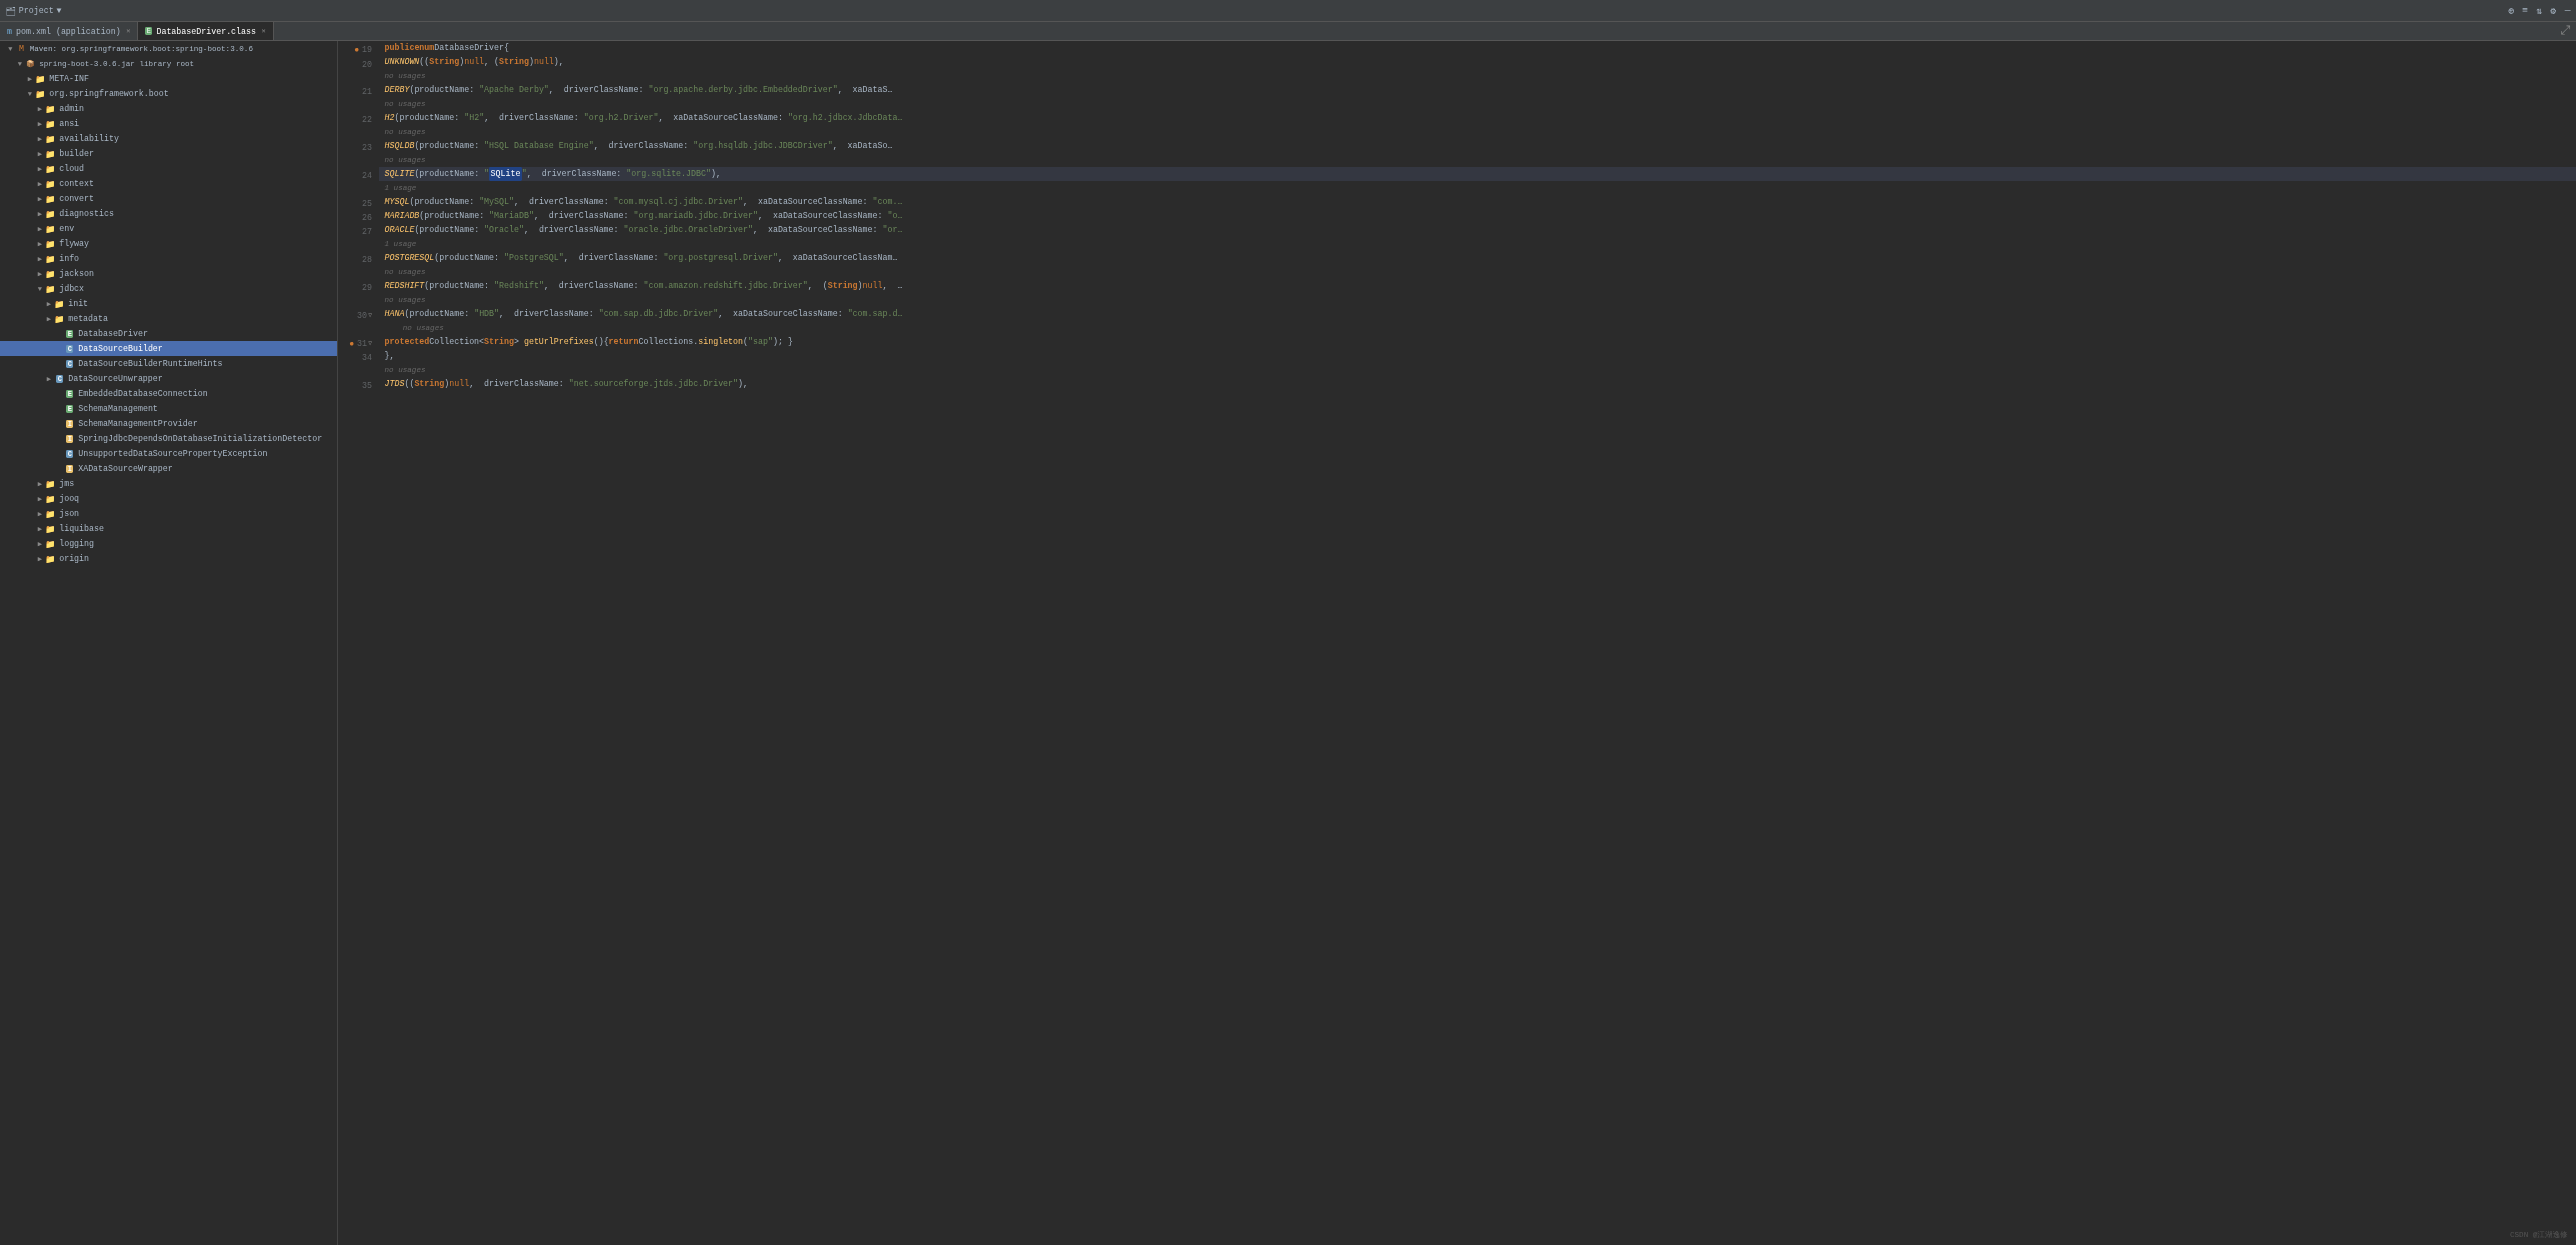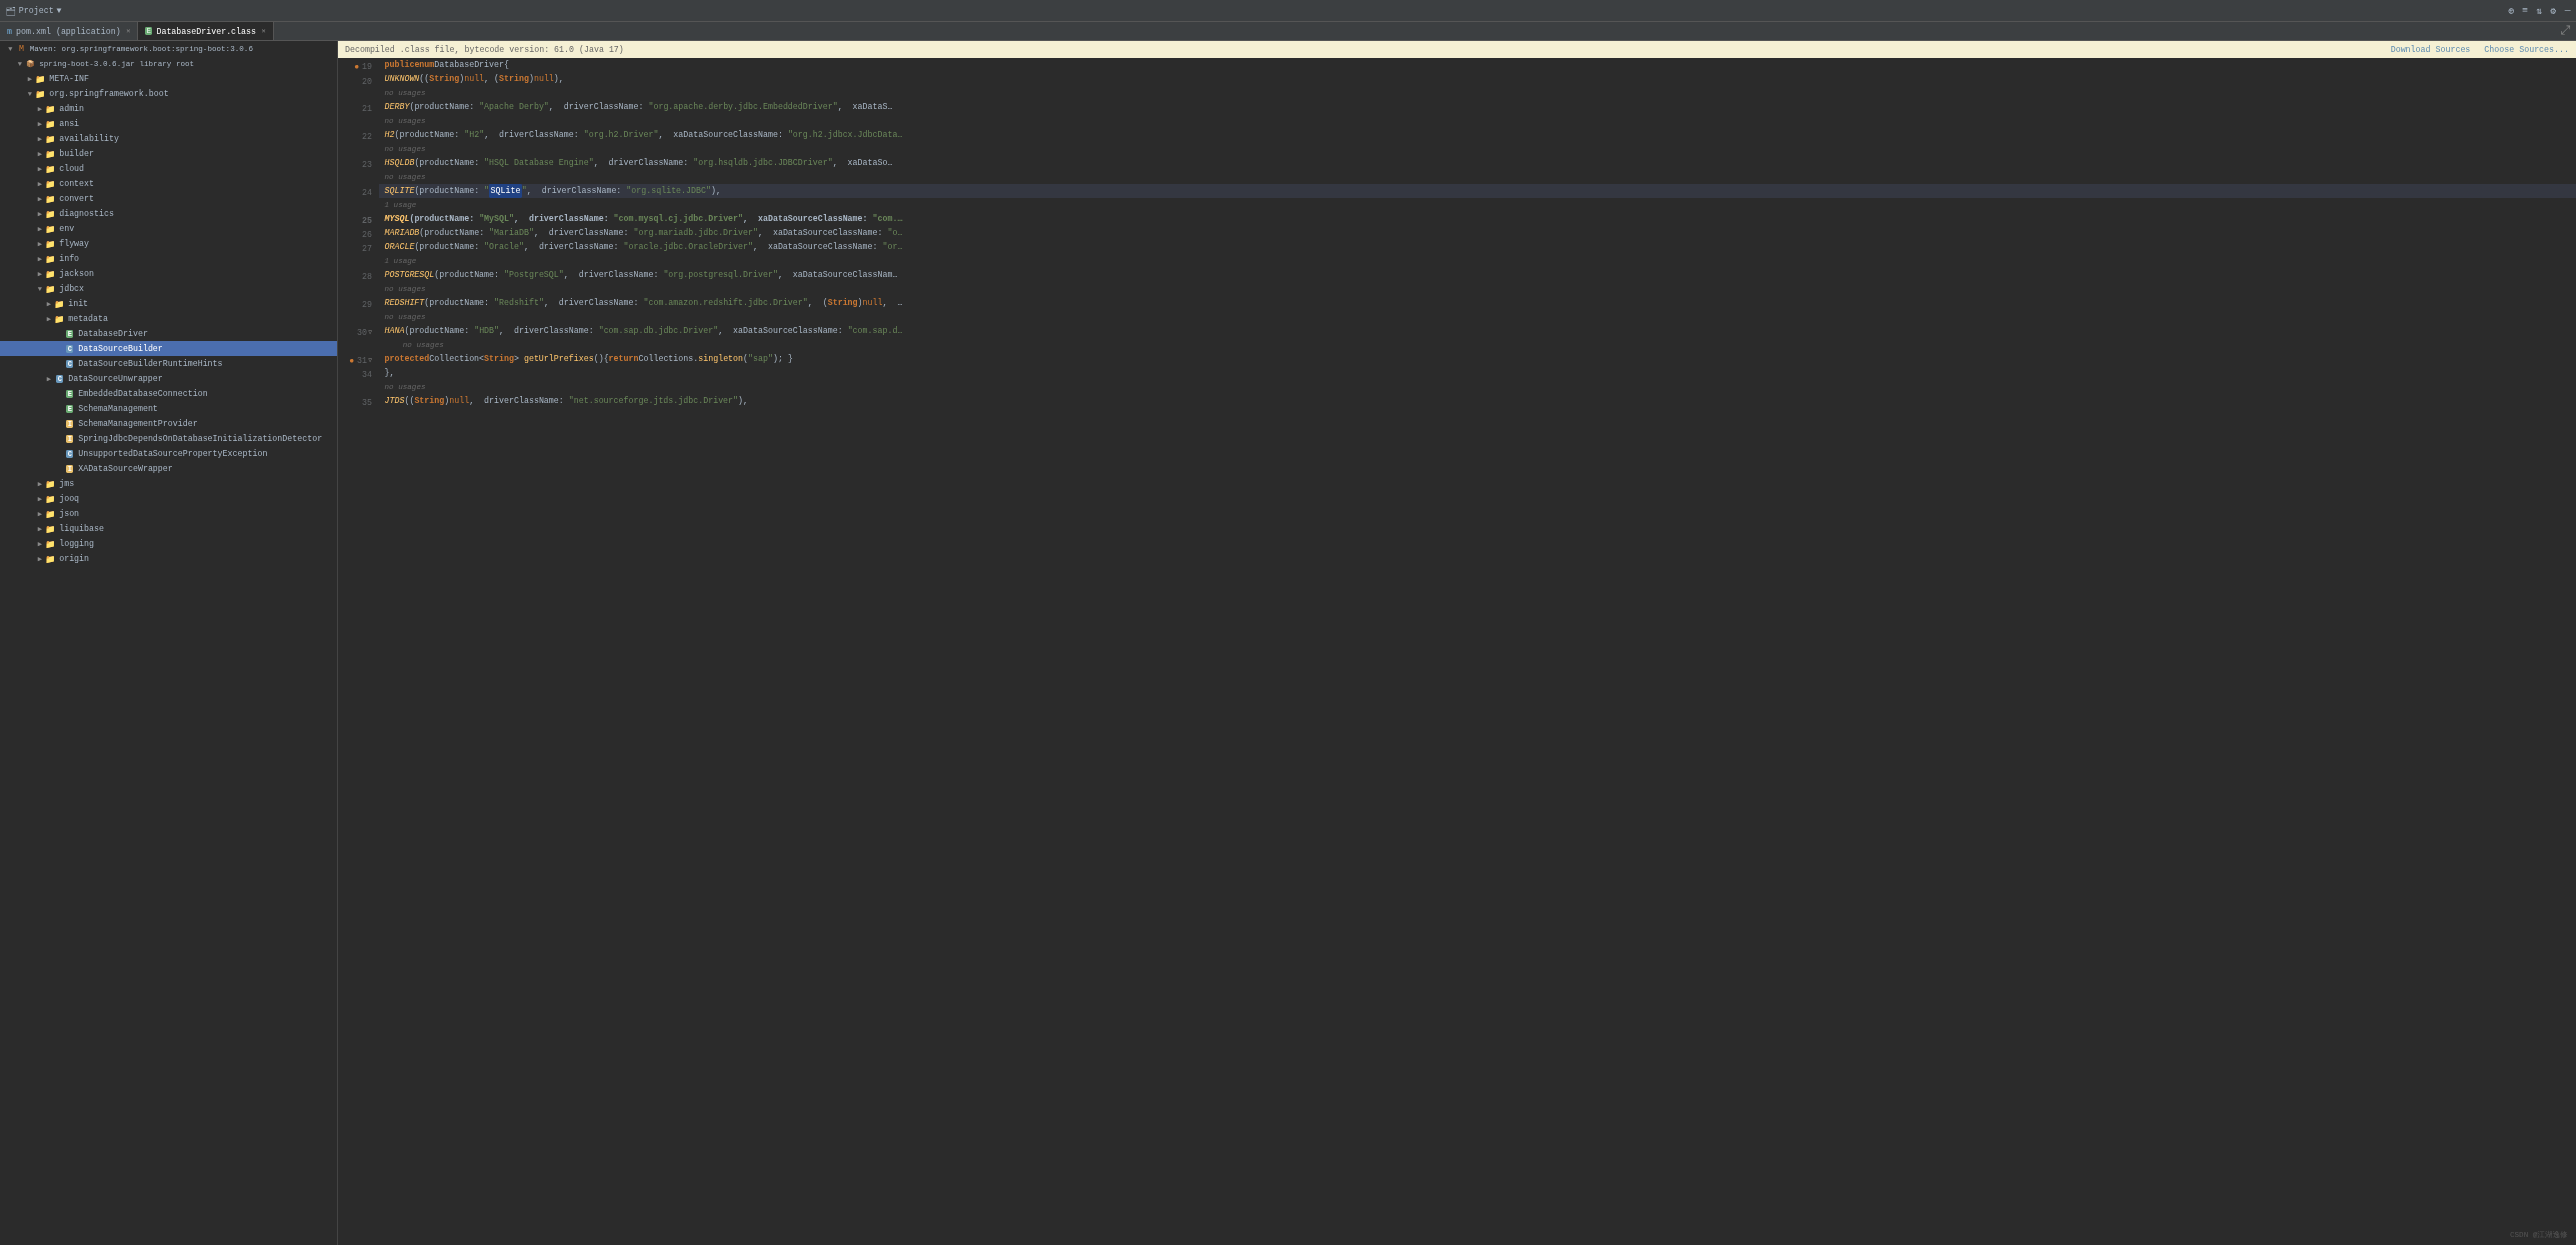--- a/index.html
+++ b/index.html
@@ -485,27 +485,20 @@
     <div class="tree-item">
       <span class="tree-indent" style="width:35px"></span>
       <span class="tree-arrow">▶</span>
       <span class="tree-icon icon-folder">📁</span>
       <span>origin</span>
     </div>
   </div>
 
   <div class="editor-area">
 
-    <div class="info-bar">
-      <span>Decompiled .class file, bytecode version: 61.0 (Java 17)</span>
-      <div class="info-bar-links">
-        <a class="info-bar-link">Download Sources</a>
-        <a class="info-bar-link">Choose Sources...</a>
-      </div>
-    </div>
 
     <div class="code-container">
       <div style="display:flex;flex-direction:column;min-width:100%">
 
 
         <div style="display:flex;height:14px;">
           <div class="line-numbers" style="width:41px;height:14px;line-height:14px;display:flex;align-items:center;justify-content:flex-end;padding-right:7px;flex-shrink:0;">
             <span style="color:#cc7832;margin-right:2.8px;">●</span>
             <span style="color:#606366;">19</span>
           </div>
@@ -565,21 +558,21 @@
             <span style="color:#606366;">24</span>
           </div>
           <div class="code-content" style="display:flex;align-items:center;padding:0 5.5px;white-space:pre;font-size:8.3px;">    <span style="color:#ffc66d;font-style:italic;">SQLITE</span><span class="paren">(</span> <span style="color:#a9b7c6;">productName</span>: <span class="string">"</span><span style="background:#214283;color:#fff;border-radius:1.4px;padding:0 1.4px;">SQLite</span><span class="string">"</span>,  <span style="color:#a9b7c6;">driverClassName</span>: <span class="string">"org.sqlite.JDBC"</span><span class="paren">)</span>,</div>
         </div>
 
         <div style="display:flex;height:14px;">
           <div style="width:41px;flex-shrink:0;background:#2b2b2b;"></div>
           <div style="padding-left:5.5px;font-size:7.6px;color:#666;font-style:italic;white-space:pre;line-height:14px;">1 usage</div>
         </div>
 
-        <div style="display:flex;height:14px;font-weight:bold;">
+        <div style="display:flex;height:14px;">
           <div class="line-numbers" style="width:41px;height:14px;line-height:14px;display:flex;align-items:center;justify-content:flex-end;padding-right:7px;flex-shrink:0;">
             <span style="color:#606366;">25</span>
           </div>
           <div class="code-content" style="display:flex;align-items:center;padding:0 5.5px;white-space:pre;font-size:8.3px;">    <span style="color:#ffc66d;font-style:italic;">MYSQL</span><span class="paren">(</span> <span style="color:#a9b7c6;">productName</span>: <span class="string">"MySQL"</span>,  <span style="color:#a9b7c6;">driverClassName</span>: <span class="string">"com.mysql.cj.jdbc.Driver"</span>,  <span style="color:#a9b7c6;">xaDataSourceClassName</span>: <span class="string">"com.…</span></div>
         </div>
 
 
         <div style="display:flex;height:14px;">
           <div class="line-numbers" style="width:41px;height:14px;line-height:14px;display:flex;align-items:center;justify-content:flex-end;padding-right:7px;flex-shrink:0;">
             <span style="color:#606366;">26</span>

